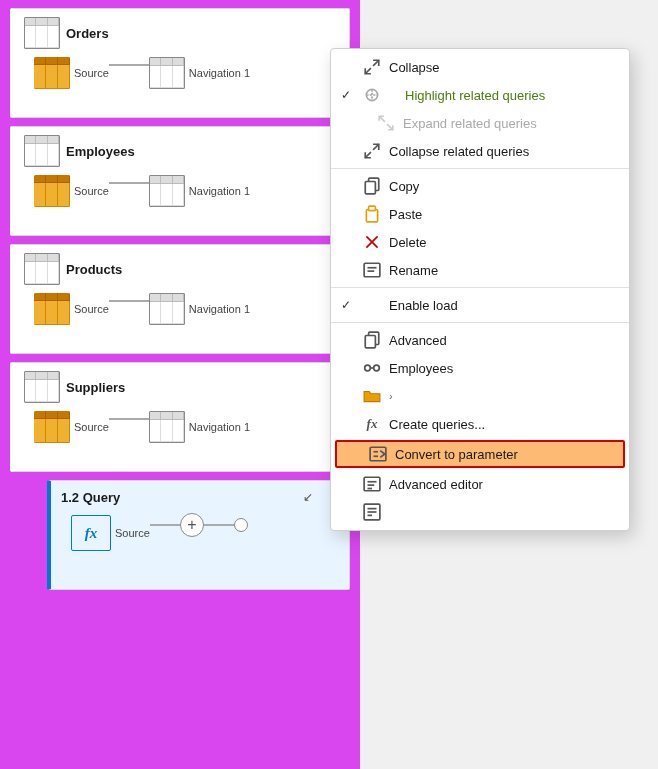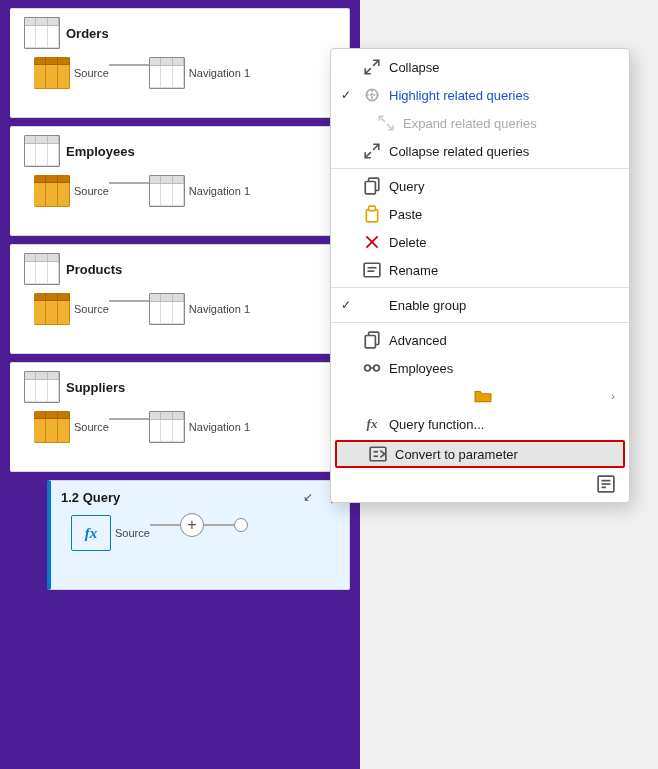--- a/index.html
+++ b/index.html
@@ -13,21 +13,21 @@
       position: relative;
     }
 
     
     .query-panel {
       position: absolute;
       left: 0;
       top: 0;
       width: 360px;
       height: 769px;
-      background: #4c1d95;
+      background: #d946ef;
       overflow: hidden;
     }
 
     .query-item {
       background: #ffffff;
       border: 1px solid #d6d6d6;
       border-left: 4px solid transparent;
       margin: 8px 10px;
       border-radius: 2px;
       padding: 8px 10px;
@@ -180,26 +180,25 @@
     }
 
     .menu-item {
       display: flex;
       align-items: center;
       padding: 5px 14px 5px 10px;
       cursor: pointer;
       gap: 8px;
       position: relative;
       min-height: 28px;
-      justify-content: space-between;
     }
 
     .menu-item.highlighted {
       border: 2px solid #d00000;
-      background: #e5e5e5;
+      background: #fdba74;
       border-radius: 2px;
       margin: 2px 4px;
       padding: 3px 10px;
     }
 
     .menu-item.disabled {
       color: #aaa;
       cursor: default;
       padding-left: 24px;
     }
@@ -440,21 +439,21 @@
 
   <div class="menu-item">
     <span class="check-mark">✓</span>
     <span class="menu-icon">
       <svg viewBox="0 0 16 16" fill="none" stroke="#aaa" stroke-width="1.5">
         <circle cx="8" cy="8" r="5"></circle>
         <line x1="8" y1="3" x2="8" y2="13" stroke-dasharray="2,1"></line>
         <line x1="3" y1="8" x2="13" y2="8" stroke-dasharray="2,1"></line>
       </svg>
     </span>
-    <span class="menu-label" style="color:#1d4ed8;">Highlight related queries</span>
+    <span class="menu-label" style="color:#4d7c0f;margin-left:16px;">Highlight related queries</span>
   </div>
 
   <div class="menu-item disabled">
     <span class="check-mark"></span>
     <span class="menu-icon">
       <svg viewBox="0 0 16 16" fill="none" stroke="#ccc" stroke-width="1.5">
         <polyline points="2,6 2,2 6,2"></polyline>
         <polyline points="10,14 14,14 14,10"></polyline>
         <line x1="2" y1="2" x2="7" y2="7"></line>
         <line x1="14" y1="14" x2="9" y2="9"></line>
@@ -479,21 +478,21 @@
   <div class="menu-separator"></div>
 
   <div class="menu-item">
     <span class="check-mark"></span>
     <span class="menu-icon">
       <svg viewBox="0 0 16 16" fill="none" stroke="#555" stroke-width="1.5">
         <rect x="5" y="1" width="9" height="11" rx="1"></rect>
         <rect x="2" y="4" width="9" height="11" rx="1" fill="white" stroke="#555"></rect>
       </svg>
     </span>
-    <span class="menu-label">Query</span>
+    <span class="menu-label">Copy</span>
   </div>
 
   <div class="menu-item">
     <span class="check-mark"></span>
     <span class="menu-icon">
       <svg viewBox="0 0 16 16" fill="none" stroke="#e8a000" stroke-width="1.5">
         <rect x="3" y="4" width="10" height="11" rx="1"></rect>
         <rect x="5" y="1" width="6" height="4" rx="1" fill="white" stroke="#e8a000"></rect>
       </svg>
     </span>
@@ -521,21 +520,21 @@
       </svg>
     </span>
     <span class="menu-label">Rename</span>
   </div>
 
   <div class="menu-separator"></div>
 
   <div class="menu-item">
     <span class="check-mark">✓</span>
     <span class="menu-icon"></span>
-    <span class="menu-label">Enable group</span>
+    <span class="menu-label">Enable load</span>
   </div>
 
   <div class="menu-separator"></div>
 
   <div class="menu-item">
     <span class="check-mark"></span>
     <span class="menu-icon">
       <svg viewBox="0 0 16 16" fill="none" stroke="#555" stroke-width="1.5">
         <rect x="5" y="1" width="9" height="11" rx="1"></rect>
         <rect x="2" y="4" width="9" height="11" rx="1" fill="white" stroke="#555"></rect>
@@ -562,37 +561,49 @@
       <svg viewBox="0 0 16 16" fill="#e8a000" stroke="#c47800" stroke-width="1">
         <path d="M1,4 L1,13 L15,13 L15,6 L7,6 L5.5,4 Z"></path>
       </svg>
     </span>
     <span class="arrow">›</span>
   </div>
 
   <div class="menu-item">
     <span class="check-mark"></span>
     <span class="menu-icon" style="font-style:italic; font-weight:bold; color:#555; font-size:13px; font-family:'Times New Roman',serif;">fx</span>
-    <span class="menu-label">Query function...</span>
+    <span class="menu-label">Create queries...</span>
   </div>
 
   <div class="menu-item highlighted">
     <span class="check-mark"></span>
     <span class="menu-icon">
       <svg viewBox="0 0 16 16" fill="none" stroke="#555" stroke-width="1.5">
         <rect x="1" y="2" width="14" height="12" rx="1"></rect>
         <line x1="4" y1="6" x2="8" y2="6"></line>
         <line x1="4" y1="10" x2="8" y2="10"></line>
         <line x1="10" y1="5" x2="14" y2="8"></line>
         <line x1="14" y1="8" x2="10" y2="11"></line>
       </svg>
     </span>
     <span class="menu-label">Convert to parameter</span>
   </div>
 
+  <div class="menu-item">
+    <span class="check-mark"></span>
+    <span class="menu-icon">
+      <svg viewBox="0 0 16 16" fill="none" stroke="#555" stroke-width="1.5">
+        <rect x="1" y="2" width="14" height="12" rx="1"></rect>
+        <line x1="4" y1="6" x2="12" y2="6"></line>
+        <line x1="4" y1="9" x2="10" y2="9"></line>
+        <line x1="4" y1="12" x2="8" y2="12"></line>
+      </svg>
+    </span>
+    <span class="menu-label">Advanced editor</span>
+  </div>
 
   <div class="menu-item">
     <span class="check-mark"></span>
     <span class="menu-icon">
       <svg viewBox="0 0 16 16" fill="none" stroke="#555" stroke-width="1.5">
         <rect x="1" y="1" width="14" height="14" rx="1"></rect>
         <line x1="4" y1="5" x2="12" y2="5"></line>
         <line x1="4" y1="8" x2="12" y2="8"></line>
         <line x1="4" y1="11" x2="8" y2="11"></line>
       </svg>

